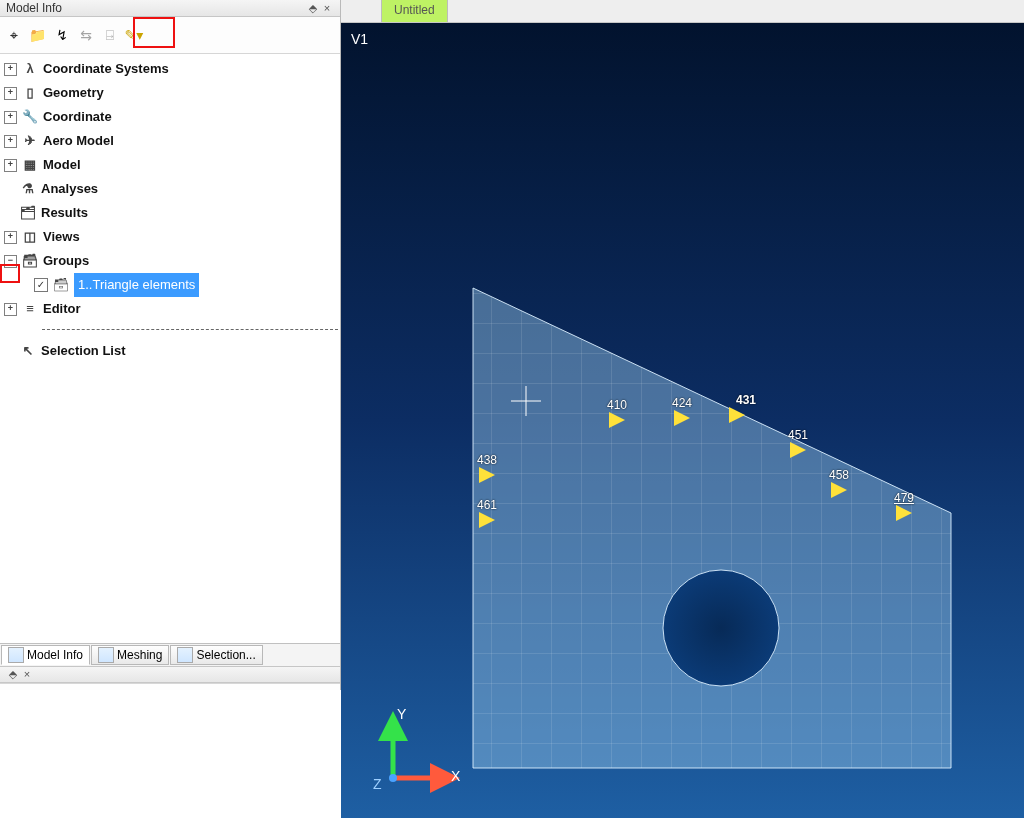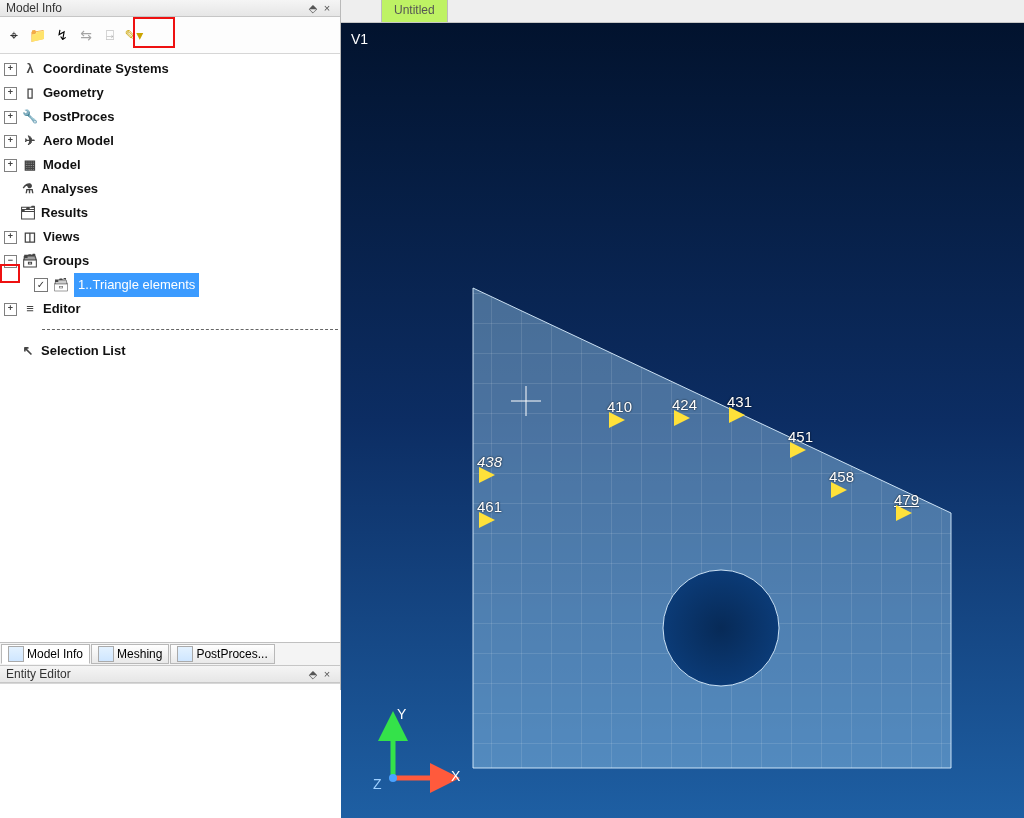--- a/index.html
+++ b/index.html
@@ -24,21 +24,21 @@
 .bottom-tab{border:1px solid #b8b8b8;background:linear-gradient(#fefefe,#e9e9e9);padding:1px 6px;font-size:12px;display:flex;align-items:center;gap:3px;}
 .bottom-tab.active{background:#fff;border-bottom-color:#fff;}
 .bt-icon{width:14px;height:14px;border:1px solid #aaa;background:linear-gradient(#e4f2ff,#cfe6ff);display:flex;align-items:center;justify-content:center;font-size:9px;}
 
 .right{flex:1;height:818px;display:flex;flex-direction:column;}
 .view-tabs{height:22px;border-bottom:1px solid #c6c6c6;background:#eee;display:flex;align-items:flex-end;padding-left:40px;}
 .view-tab{border:1px solid #bcbcbc;border-bottom:none;background:#bef264;padding:5px 12px;font-size:12px;color:#555;}
 .viewport{flex:1;position:relative;background:linear-gradient(#02132e 0%,#0c2d63 50%,#1e5fa3 100%);overflow:hidden;}
 .vtxt{position:absolute;color:#fff;font-family:Arial;font-size:14px;text-align:right;}
 svg{position:absolute;top:0;left:0;}
-.elnum{position:absolute;color:#fff;font-size:15px;font-family:Arial;text-shadow:0 0 2px #000;}
+.elnum{position:absolute;color:#fff;font-size:12px;font-family:Arial;text-shadow:0 0 2px #000;}
 .tri{position:absolute;width:0;height:0;border-style:solid;}
 .axis{position:absolute;left:32px;bottom:30px;width:80px;height:80px;}
 </style>
 </head>
 <body>
 
 <div class="app">
 
   <div class="left">
 
@@ -66,21 +66,21 @@
             <span>Coordinate Systems</span>
           </div>
           <div class="tree-row" style="padding-left: 2px;">
             <span class="twisty">+</span>
             <span class="icn">▯</span>
             <span>Geometry</span>
           </div>
           <div class="tree-row" style="padding-left: 2px;">
             <span class="twisty">+</span>
             <span class="icn">🔧</span>
-            <span>PostProces</span>
+            <span>Coordinate</span>
           </div>
           <div class="tree-row" style="padding-left: 2px;">
             <span class="twisty">+</span>
             <span class="icn">✈</span>
             <span>Aero Model</span>
           </div>
           <div class="tree-row" style="padding-left: 2px;">
             <span class="twisty">+</span>
             <span class="icn">▦</span>
             <span>Model</span>
@@ -129,26 +129,25 @@
         <div class="bottom-tab active">
           <span class="bt-icon"></span>
           <span>Model Info</span>
         </div>
         <div class="bottom-tab">
           <span class="bt-icon"></span>
           <span>Meshing</span>
         </div>
         <div class="bottom-tab">
           <span class="bt-icon"></span>
-          <span>PostProces...</span>
+          <span>Selection...</span>
         </div>
       </div>
 
     <div class="panel-title" style="border-top:1px solid #c6c6c6;">
-      <span class="tit">Entity Editor</span>
       <span class="panel-btn">⬘</span>
       <span class="panel-btn">×</span>
     </div>
     <div style="flex:0 0 6px;background:#fdfdfd;border-top:1px solid #d6d6d6;"></div>
   </div>
 
   <div class="right">
     <div class="view-tabs">
       <div class="view-tab">Untitled</div>
     </div>
@@ -176,23 +175,23 @@
           <line x1="170" y1="378" x2="200" y2="378"></line>
           <line x1="185" y1="363" x2="185" y2="393"></line>
         </g>
       </svg>
 
       <div id="el-layer">
           <div class="elnum" style="left: 266px; top: 375px;">410</div>
           <div class="tri" style="left: 268px; top: 389px; border-width: 8px 0px 8px 16px; border-color: transparent transparent transparent rgb(255, 225, 58);"></div>
           <div class="elnum" style="left: 331px; top: 373px;">424</div>
           <div class="tri" style="left: 333px; top: 387px; border-width: 8px 0px 8px 16px; border-color: transparent transparent transparent rgb(255, 225, 58);"></div>
-          <div class="elnum" style="left: 386px; top: 370px;">431</div>
+          <div class="elnum" style="left: 395px; top: 370px; font-weight: bold;">431</div>
           <div class="tri" style="left: 388px; top: 384px; border-width: 8px 0px 8px 16px; border-color: transparent transparent transparent rgb(255, 225, 58);"></div>
-          <div class="elnum" style="left: 136px; top: 430px; font-style: italic;">438</div>
+          <div class="elnum" style="left: 136px; top: 430px;">438</div>
           <div class="tri" style="left: 138px; top: 444px; border-width: 8px 0px 8px 16px; border-color: transparent transparent transparent rgb(255, 225, 58);"></div>
           <div class="elnum" style="left: 447px; top: 405px;">451</div>
           <div class="tri" style="left: 449px; top: 419px; border-width: 8px 0px 8px 16px; border-color: transparent transparent transparent rgb(255, 225, 58);"></div>
           <div class="elnum" style="left: 488px; top: 445px;">458</div>
           <div class="tri" style="left: 490px; top: 459px; border-width: 8px 0px 8px 16px; border-color: transparent transparent transparent rgb(255, 225, 58);"></div>
           <div class="elnum" style="left: 136px; top: 475px;">461</div>
           <div class="tri" style="left: 138px; top: 489px; border-width: 8px 0px 8px 16px; border-color: transparent transparent transparent rgb(255, 225, 58);"></div>
           <div class="elnum" style="left: 553px; top: 468px; text-decoration: underline;">479</div>
           <div class="tri" style="left: 555px; top: 482px; border-width: 8px 0px 8px 16px; border-color: transparent transparent transparent rgb(255, 225, 58);"></div>
         </div>

